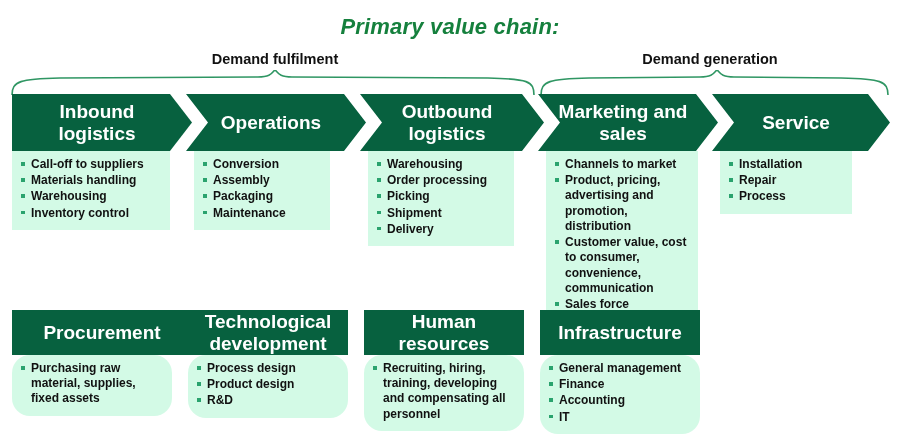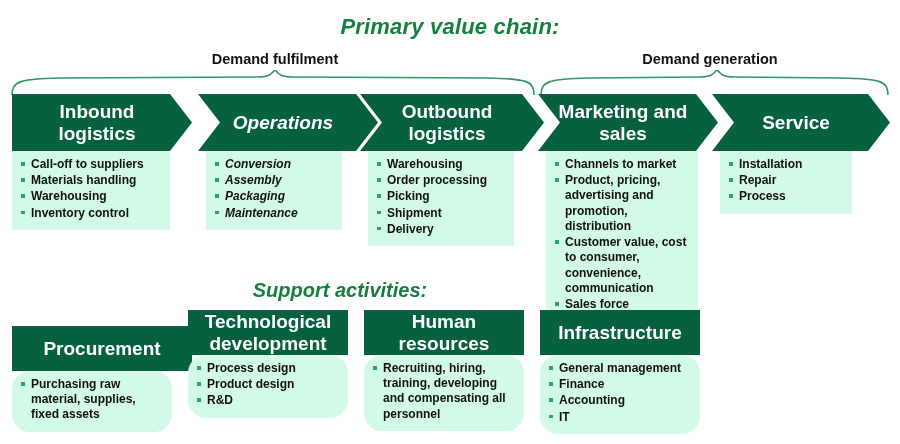--- a/index.html
+++ b/index.html
@@ -114,21 +114,21 @@
       <div class="panel" style="width:158px;">
         <ul class="bullets">
           <li>Call-off to suppliers</li>
           <li>Materials handling</li>
           <li>Warehousing</li>
           <li>Inventory control</li>
         </ul>
       </div>
     </div>
 
-    <div class="stage-col" style="left:198px;width:180px;font-style:italic;">
+    <div class="stage-col" style="left:186px;width:180px;">
       <div class="chev notch" style="width:180px;">
         <div>
           <span>Operations</span>
 
         </div>
       </div>
       <div class="panel" style="width:136px;margin-left:8px;">
         <ul class="bullets">
           <li>Conversion</li>
           <li>Assembly</li>
@@ -184,24 +184,23 @@
         <ul class="bullets">
           <li>Installation</li>
           <li>Repair</li>
           <li>Process</li>
         </ul>
       </div>
     </div>
 
   </div>
 
-  <div class="section-title" id="support-title">Support activities:</div>
 
   <div class="support" style="left:12px;width:160px;">
-    <div class="support-head" style="width:180px;margin-top:16px;">
+    <div class="support-head" style="width:180px;">
       <div>
         <span>Procurement</span>
         
       </div>
     </div>
     <div class="panel" style="width:160px;">
       <ul class="bullets">
         <li>Purchasing raw material, supplies, fixed assets</li>
       </ul>
     </div>

